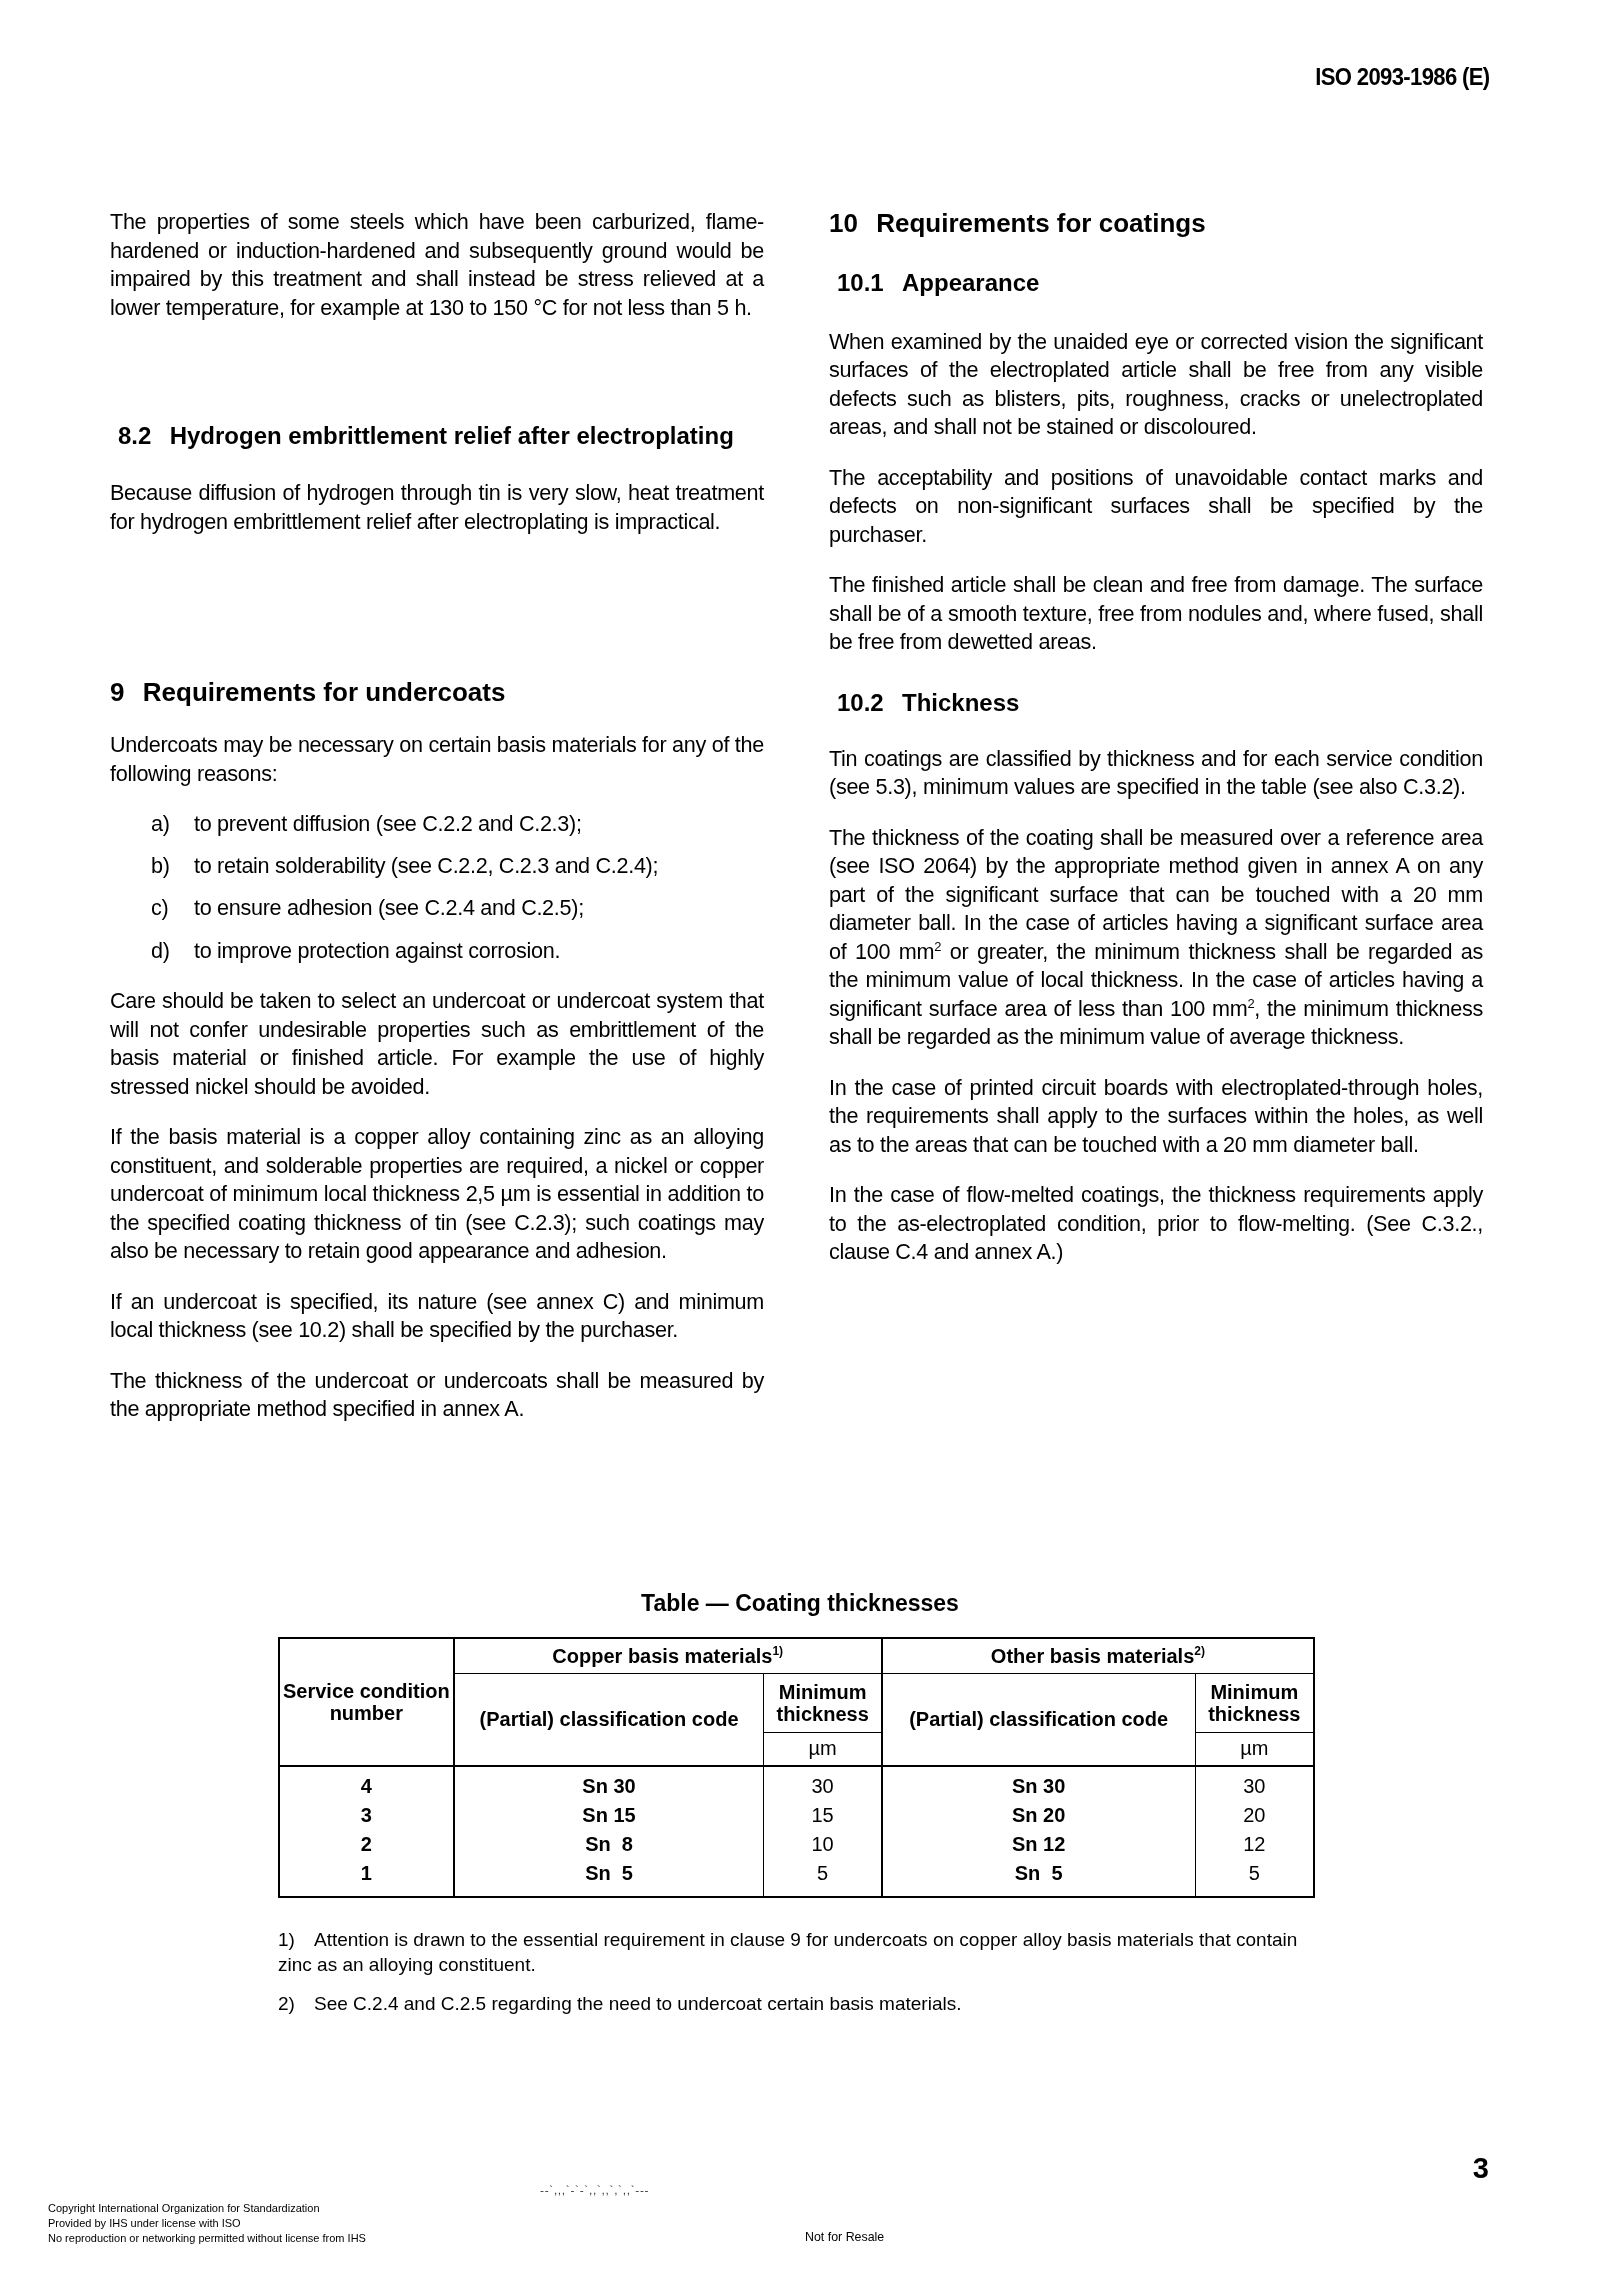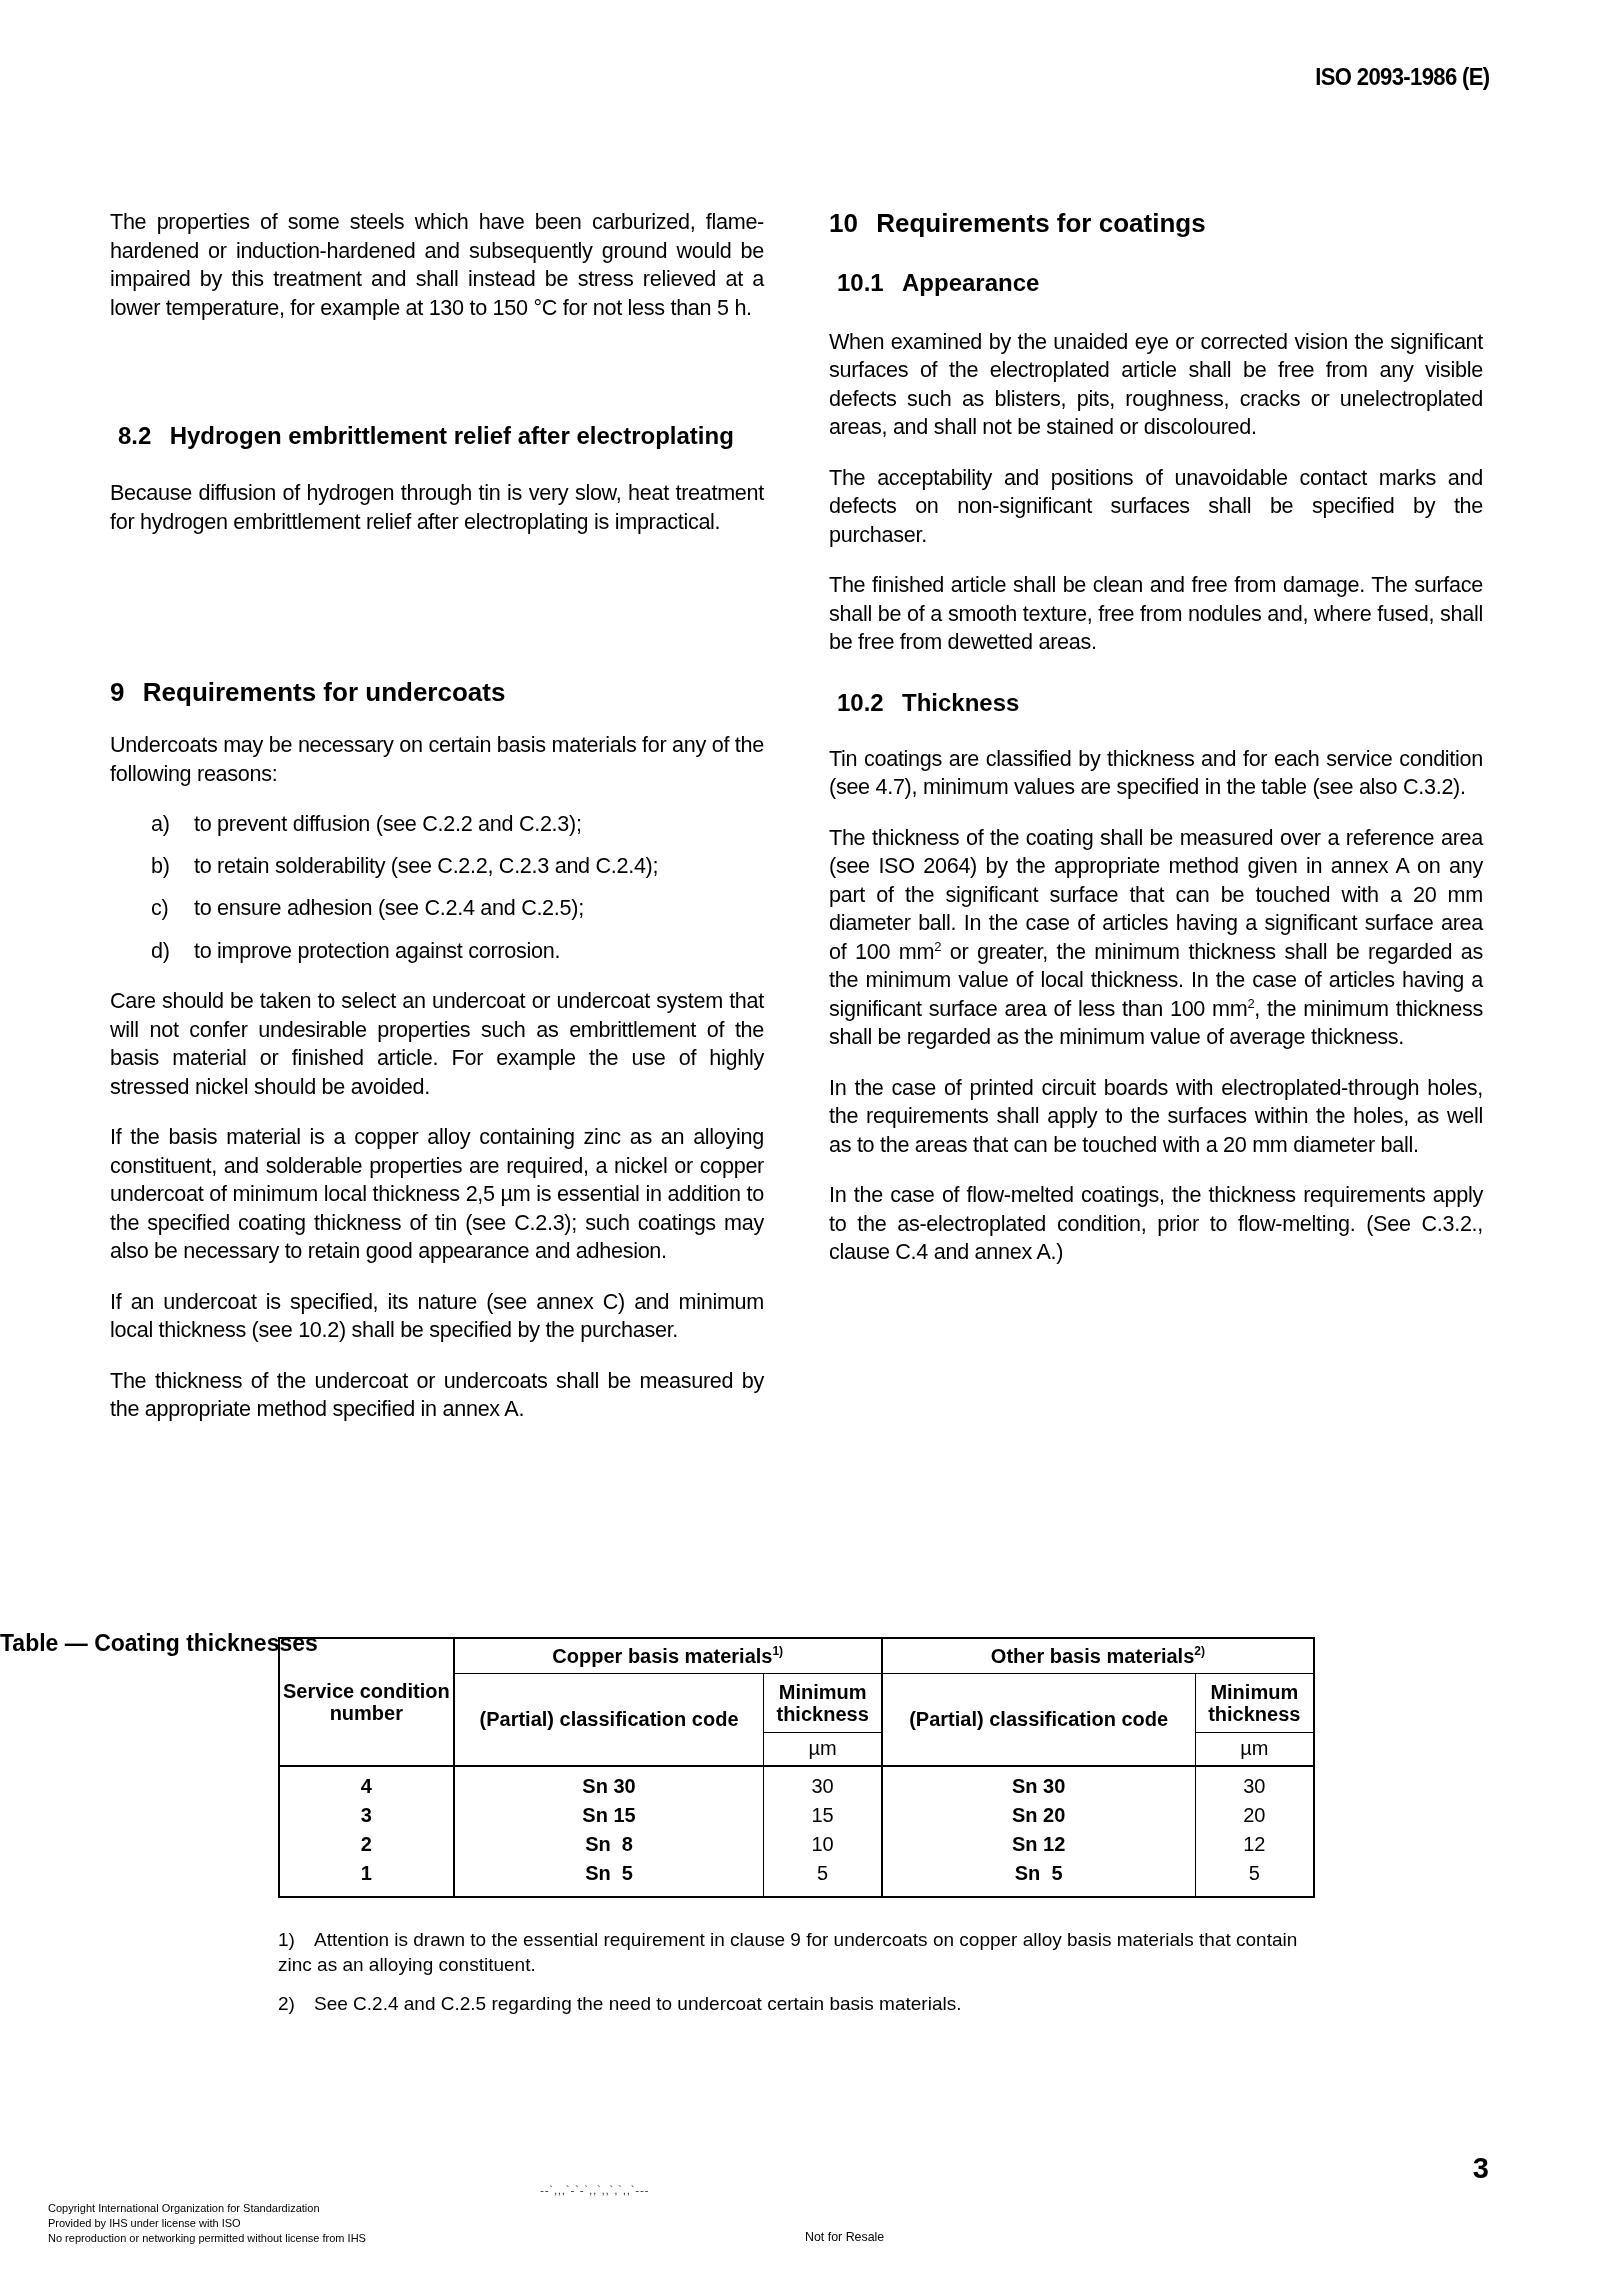--- a/index.html
+++ b/index.html
@@ -10,21 +10,21 @@
   .col-left { left: 110px; }
   .col-right { left: 829px; }
   p.body { margin: 0; font-size: 21.6px; line-height: 28.5px; text-align: justify; letter-spacing: -0.3px; }
   h2.sec { margin: 0; font-size: 26px; font-weight: bold; line-height: 33px; }
   h3.sub { margin: 8px; font-size: 24px; font-weight: bold; line-height: 34px; }
   .num { display: inline-block; margin-right: 18.3px; }
   .list-item { display: flex; font-size: 21.6px; line-height: 28.5px; padding-left: 41px; letter-spacing: -0.3px; }
   .list-item .lbl { width: 43px; flex: none; }
   sup { font-size: 60%; line-height: 0; vertical-align: super; }
 
-  .table-title { top: 1630px; left: 0; width: 1600px; text-align: left; font-size: 23px; font-weight: bold; }
+  .table-title { top: 1590px; left: 0; width: 1600px; text-align: center; font-size: 23px; font-weight: bold; }
   .table-title span { position: relative; left: 0px; }
   table.coat { position: absolute; top: 1637px; left: 278px; width: 1037px; border-collapse: collapse; font-size: 20px; }
   table.coat td, table.coat th { border: 1.3px solid #000; text-align: center; padding: 0; }
   table.coat th { font-weight: bold; line-height: 22px; }
   table.coat .thick-l { border-left: 2.6px solid #000; }
   table.coat .thick-r { border-right: 2.6px solid #000; }
   table.coat .thick-t { border-top: 2.6px solid #000; }
   table.coat td.body-cell { border-top: 2.6px solid #000; border-bottom: 2.6px solid #000; vertical-align: top; padding: 5.2px 0 7.9px 0; line-height: 29px; }
   .code-bold { font-weight: bold; white-space: pre; }
   .footnotes { left: 278px; width: 1047px; top: 1927px; font-size: 19px; line-height: 25px; }
@@ -88,21 +88,21 @@
   <h3 class="sub" style="margin-top:26px;">
     <span class="num">10.1</span><span>Appearance</span>
   </h3>
   <p class="body" style="margin-top:27.5px;">When examined by the unaided eye or corrected vision the significant surfaces of the electroplated article shall be free from any visible defects such as blisters, pits, roughness, cracks or unelectroplated areas, and shall not be stained or discoloured.</p>
   <p class="body" style="margin-top:22px;">The acceptability and positions of unavoidable contact marks and defects on non-significant surfaces shall be specified by the purchaser.</p>
   <p class="body" style="margin-top:22px;">The finished article shall be clean and free from damage. The surface shall be of a smooth texture, free from nodules and, where fused, shall be free from dewetted areas.</p>
 
   <h3 class="sub" style="margin-top:29px;">
     <span class="num">10.2</span><span>Thickness</span>
   </h3>
-  <p class="body" style="margin-top:25px;">Tin coatings are classified by thickness and for each service condition (see 4.7), minimum values are specified in the table (see also C.3.2).</p>
+  <p class="body" style="margin-top:25px;">Tin coatings are classified by thickness and for each service condition (see 5.3), minimum values are specified in the table (see also C.3.2).</p>
   <p class="body" style="margin-top:22px;"><span>The thickness of the coating shall be measured over a reference area (see ISO 2064) by the appropriate method given in annex A on any part of the significant surface that can be touched with a 20 mm diameter ball. In the case of articles having a significant surface area of 100 mm</span><sup>2</sup><span> or greater, the minimum thickness shall be regarded as the minimum value of local thickness. In the case of articles having a significant surface area of less than 100 mm</span><sup>2</sup><span>, the minimum thickness shall be regarded as the minimum value of average thickness.</span></p>
   <p class="body" style="margin-top:22px;">In the case of printed circuit boards with electroplated-through holes, the requirements shall apply to the surfaces within the holes, as well as to the areas that can be touched with a 20 mm diameter ball.</p>
   <p class="body" style="margin-top:22px;">In the case of flow-melted coatings, the thickness requirements apply to the as-electroplated condition, prior to flow-melting. (See C.3.2., clause C.4 and annex A.)</p>
 </div>
 
 <div class="abs table-title"><span>Table — Coating thicknesses</span></div>
 
 <table class="coat">
   <colgroup>
     <col style="width:175px">

